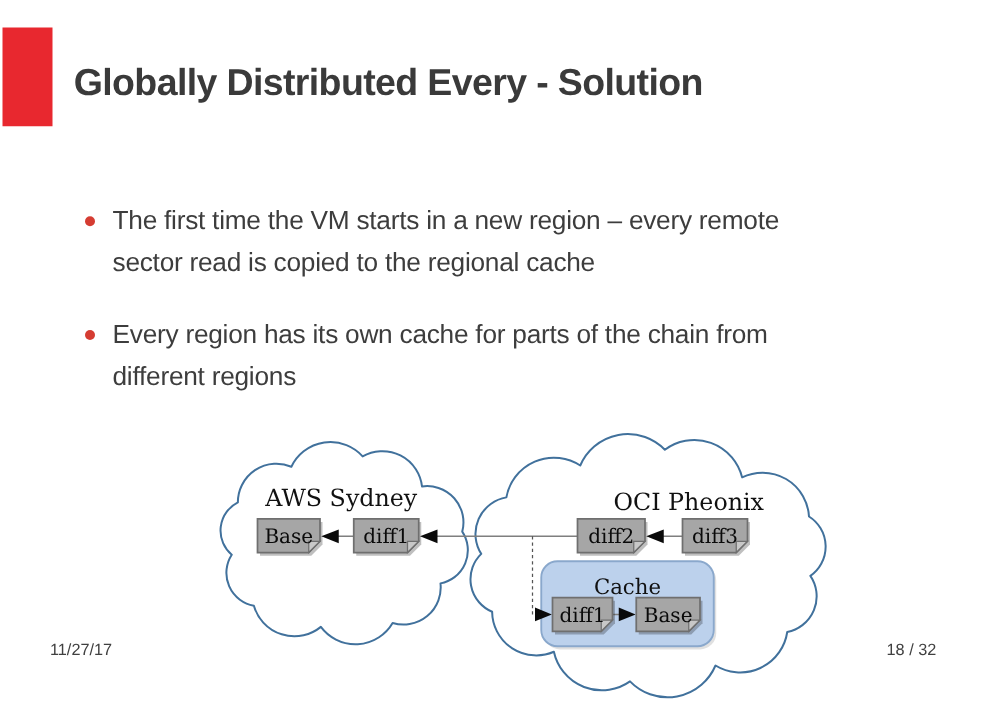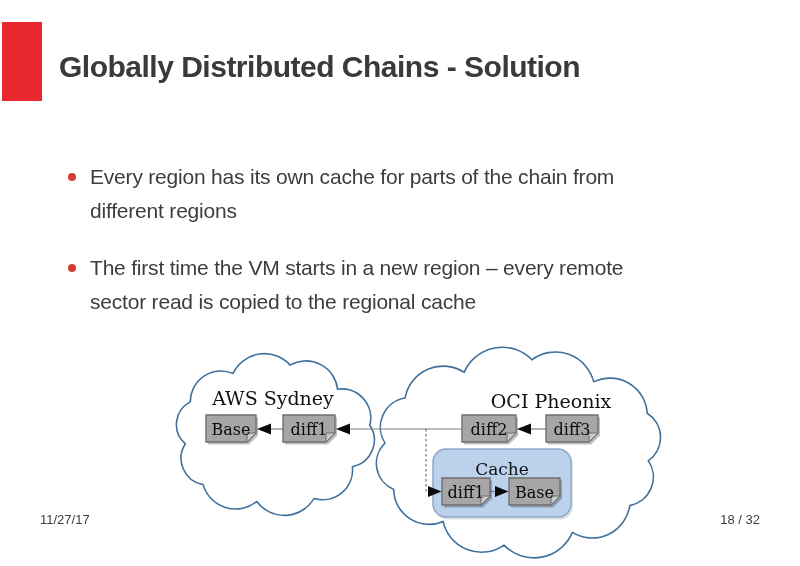--- a/index.html
+++ b/index.html
@@ -20,44 +20,44 @@
   .bullets{position:absolute;left:68px;top:160px;width:600px;}
   .bullet-item{display:flex;align-items:flex-start;}
   .bullet-item + .bullet-item{margin-top:23px;}
   .bullet-marker{flex:0 0 auto;width:8px;height:8px;border-radius:50%;
                  background:var(--bullet-red);margin:13px 14px 0 0;}
   .bullet-text{font-size:21px;line-height:34px;color:var(--body-text);
                letter-spacing:-0.2px;max-width:565px;}
   .diagram{position:absolute;left:0;top:0;width:800px;height:566px;}
   .footer-date{position:absolute;left:40px;top:512px;font-size:13px;
                color:var(--footer-color);}
-  .footer-page{position:absolute;right:40px;top:512px;font-size:13px;
+  .footer-page{position:absolute;right:51px;top:512px;font-size:13px;
                color:var(--footer-color);text-align:right;}
   .cloud-label{font-family:"DejaVu Serif",serif;font-size:19px;fill:#111;}
   .cache-title{font-family:"DejaVu Serif",serif;font-size:17px;fill:#111;}
   .box-label{font-family:"DejaVu Serif",serif;font-size:16px;fill:#0a0a0a;}
   svg text{text-anchor:middle;}
 </style>
 </head>
 <body>
 
 <div class="slide">
 
   <div class="accent-bar"></div>
 
-  <h1 class="page-title">Globally Distributed Chains - Solution</h1>
+  <h1 class="page-title">Globally Distributed Every - Solution</h1>
 
   <div class="bullets">
     <div class="bullet-item">
       <span class="bullet-marker"></span>
-      <span class="bullet-text">Every region has its own cache for parts of the chain from different regions</span>
+      <span class="bullet-text">The first time the VM starts in a new region – every remote sector read is copied to the regional cache</span>
     </div>
     <div class="bullet-item">
       <span class="bullet-marker"></span>
-      <span class="bullet-text">The first time the VM starts in a new region – every remote sector read is copied to the regional cache</span>
+      <span class="bullet-text">Every region has its own cache for parts of the chain from different regions</span>
     </div>
   </div>
 
   <svg class="diagram" viewBox="0 0 800 566" xmlns="http://www.w3.org/2000/svg">
 
     <path id="cloud-left" fill="#ffffff" style="stroke:var(--cloud-stroke)" stroke-width="1.6" stroke-linejoin="round" d="M290.1 365.1 A31.9 31.9 0 0 1 337.6 389.2 A29.0 29.0 0 0 1 369.8 425.3 A27.0 27.0 0 0 1 352.4 466.7 A29.8 29.8 0 0 1 314.1 498.4 A34.5 34.5 0 0 1 256.7 501.5 A33.7 33.7 0 0 1 203.1 484.6 A26.7 26.7 0 0 1 185.4 443.8 A25.3 25.3 0 0 1 190.3 401.9 A30.8 30.8 0 0 1 233.1 373.4 A34.6 34.6 0 0 1 290.1 365.1 Z"></path>
     <path id="cloud-right" fill="#ffffff" style="stroke:var(--cloud-stroke)" stroke-width="1.6" stroke-linejoin="round" d="M531.9 359.8 A39.4 39.4 0 0 1 593.7 381.9 A37.2 37.2 0 0 1 647.2 413.2 A28.5 28.5 0 0 1 648.3 460.7 A29.1 29.1 0 0 1 629.8 505.6 A38.0 38.0 0 0 1 572.4 532.4 A41.7 41.7 0 0 1 504.0 545.1 A39.2 39.2 0 0 1 443.1 521.4 A35.3 35.3 0 0 1 393.7 489.4 A28.2 28.2 0 0 1 385.0 443.1 A29.7 29.7 0 0 1 405.1 397.9 A38.6 38.6 0 0 1 464.2 372.4 A41.3 41.3 0 0 1 531.9 359.8 Z"></path>
 
     <text class="cloud-label" x="273" y="405">AWS Sydney</text>
     <text class="cloud-label" x="551" y="408">OCI Pheonix</text>

